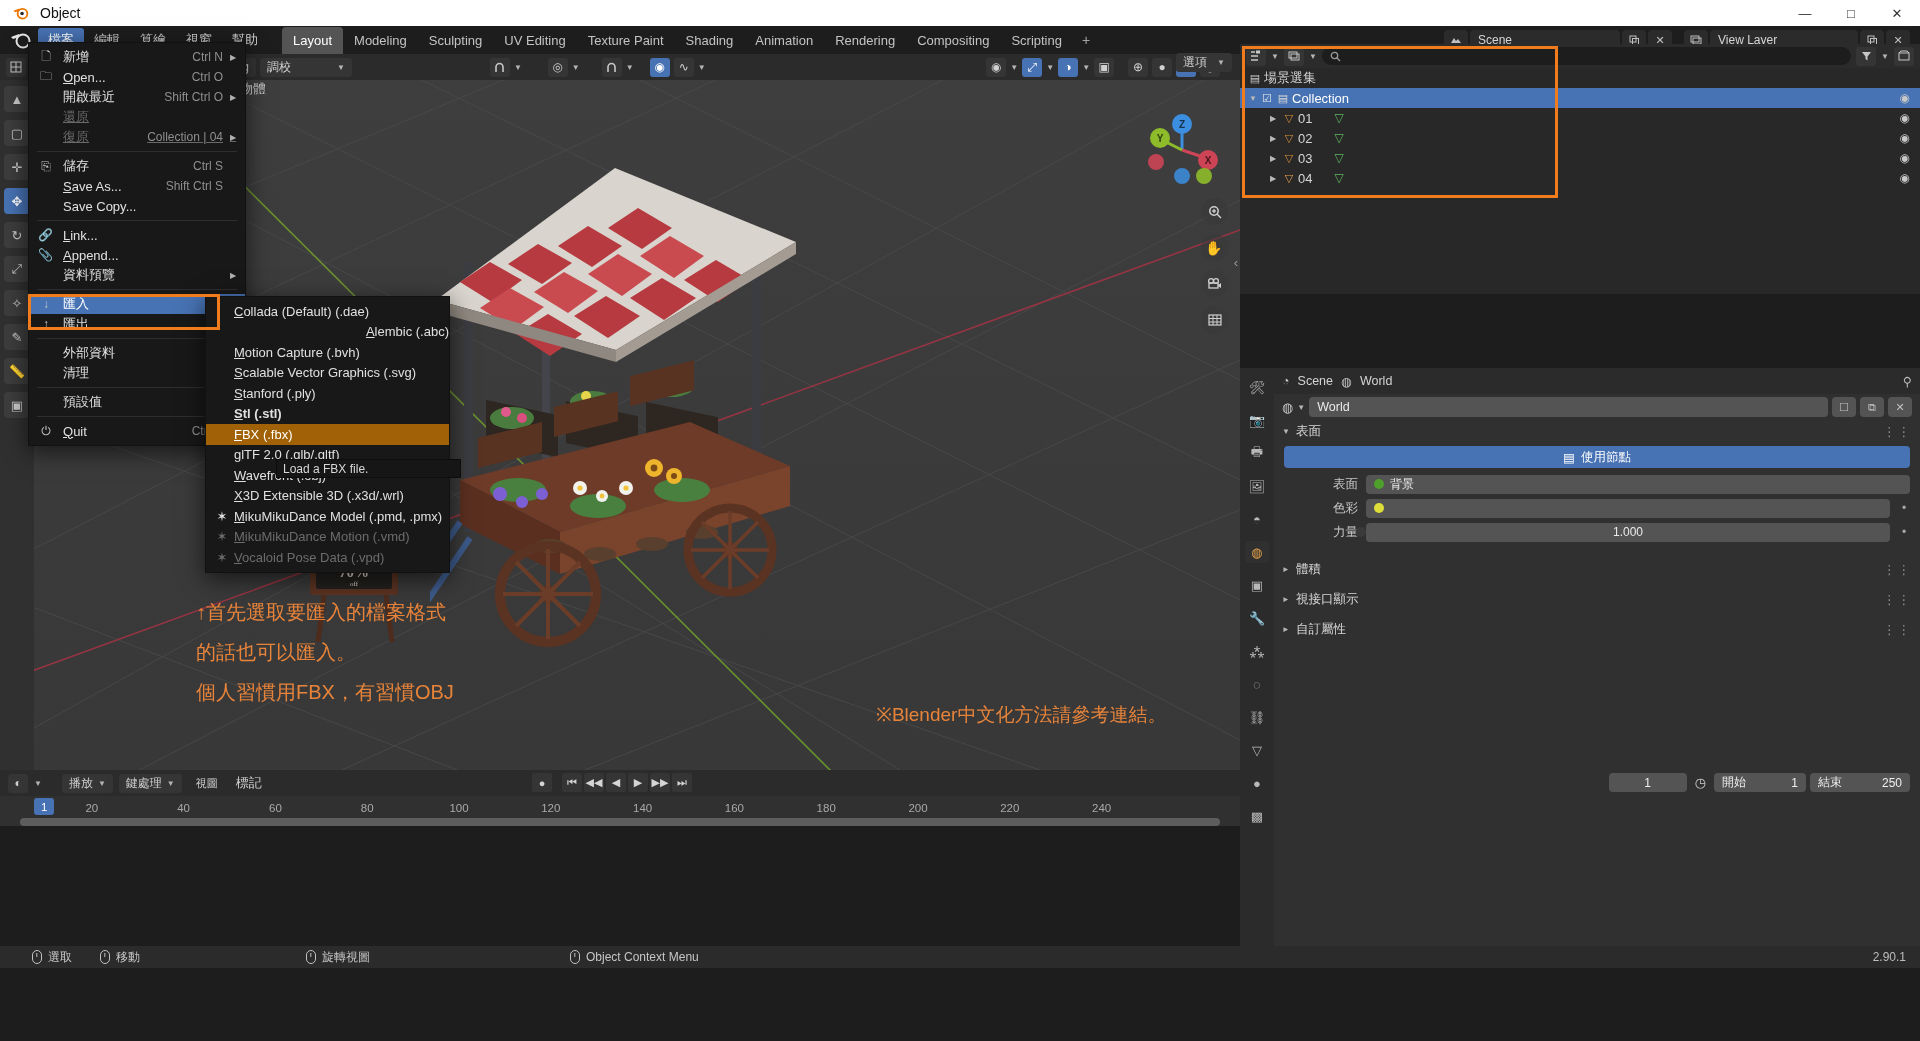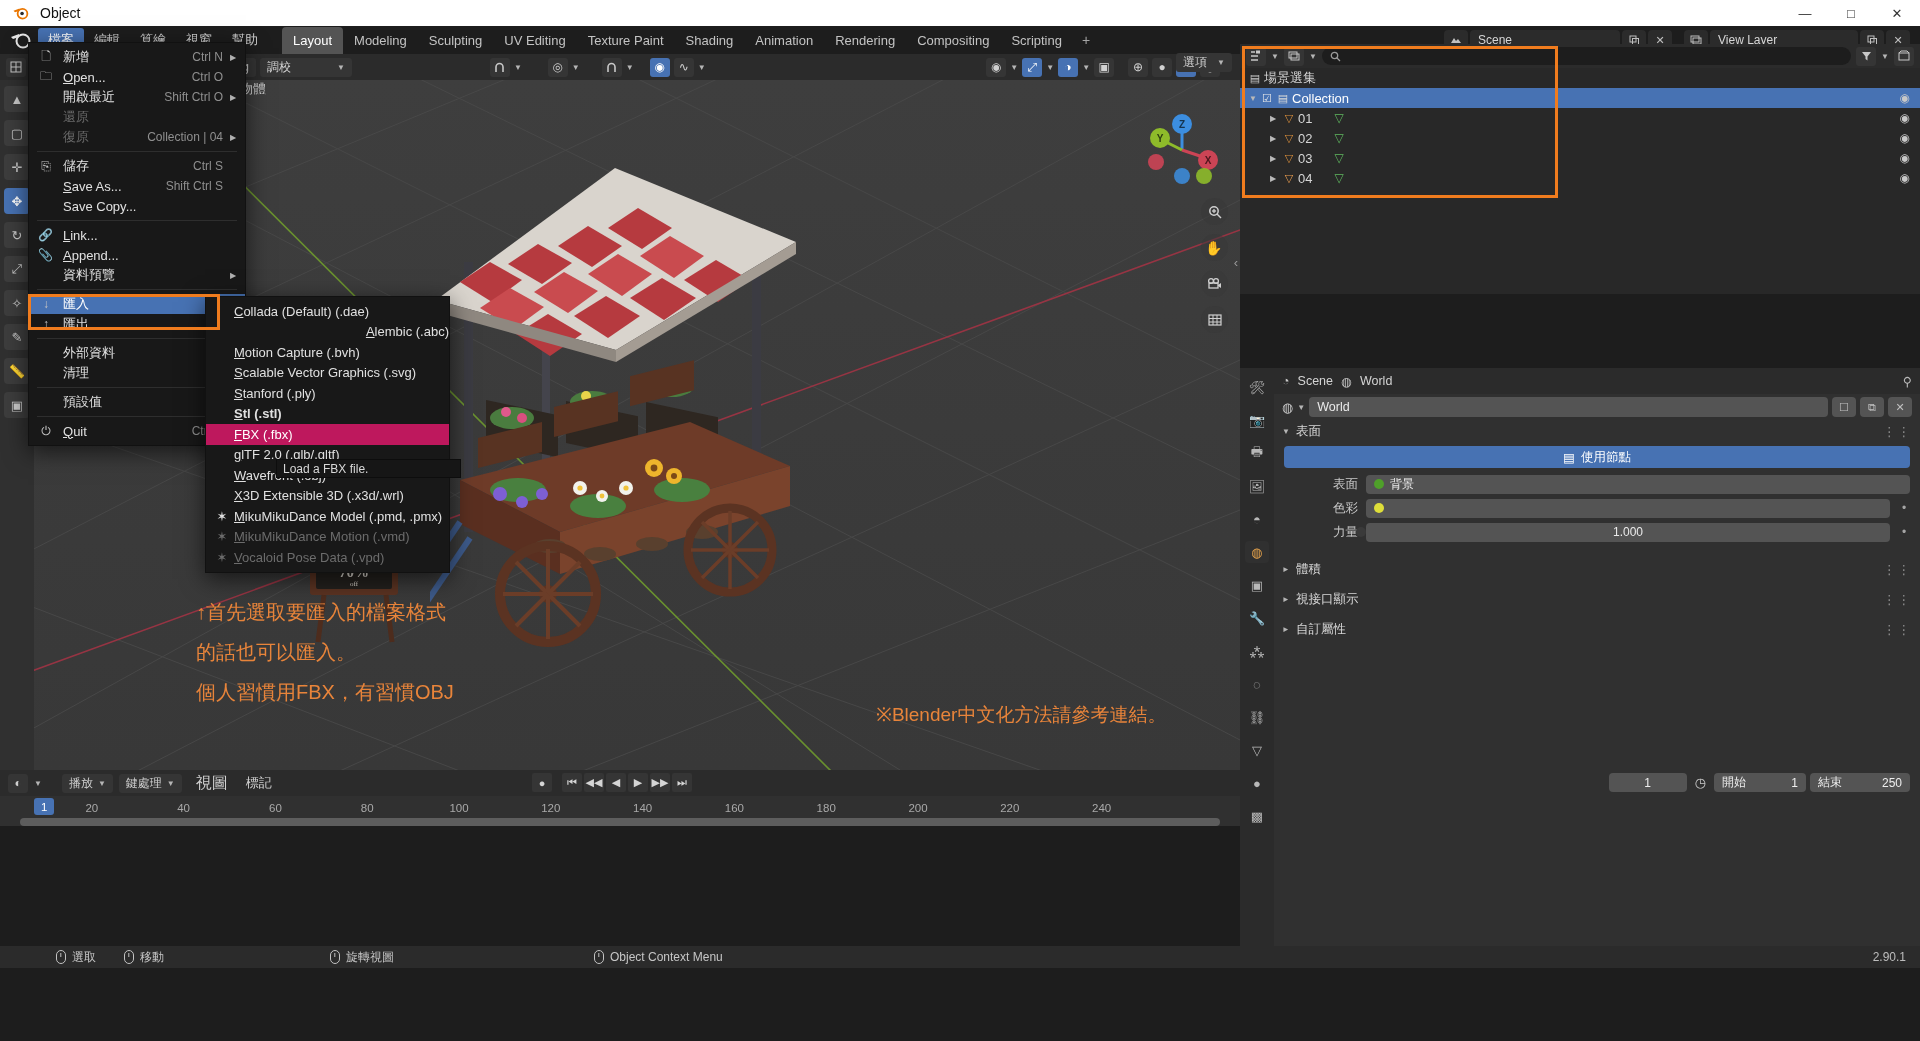--- a/index.html
+++ b/index.html
@@ -73,32 +73,32 @@
   .annot { position:absolute; color:#e8843a; font-size:20px; line-height:34px;
     font-family:"Liberation Sans", sans-serif; white-space:pre; }
 
   
   .menuPanel { position:absolute; background:#181818; border:1px solid #111;
     box-shadow:0 6px 22px rgba(0,0,0,.6); padding:4px 0; z-index:60; }
   #fileMenu { left:28px; top:42px; width:218px; }
   .mrow { height:20px; display:flex; align-items:center; position:relative;
     padding:0 6px 0 0; font-size:13px; color:#e0e0e0; }
   .mrow.hl { background:#4772b3; color:#fff; }
-  .mrow.dis { color:#6a6a6a; }
+  .mrow.dis { color:#6a6a6a;text-decoration:underline; }
   .micon { width:34px; text-align:center; color:#c4c4c4; font-size:12px; flex:none; }
   .mlab { flex:1; }
   .mlab u { text-decoration:underline; }
   .mkey { color:#8f8f8f; font-size:12px; margin-right:4px; }
   .marrow { width:12px; text-align:center; font-size:8px; color:#b0b0b0; }
   .msep { height:1px; background:#2e2e2e; margin:4px 8px; }
 
   #importMenu { left:205px; top:296px; width:245px; }
   .irow { height:20.5px; display:flex; align-items:center; font-size:13px;
     color:#e0e0e0; padding-left:28px; }
-  .irow.hl { background:#be185d; color:#fff; }
+  .irow.hl { background:#a16207; color:#fff; }
   .irow.dis { color:#6c6c6c; }
   .irow .ico { position:absolute; left:8px; width:16px; text-align:center; }
 
   .tooltip { position:absolute; left:276px; top:459px; width:185px; height:19px;
     background:#161616; border:1px solid #0d0d0d; color:#d8d8d8; font-size:12px;
     display:flex; align-items:center; padding-left:6px; z-index:70; }
 
   
   .obox { position:absolute; border:3px solid #f07c1e; z-index:75; }
 
@@ -153,21 +153,21 @@
     transform:translateX(-50%); }
   .playhead { position:absolute; top:2px; height:17px; background:#4772b3;
     border-radius:3px; color:#fff; font-size:11.5px; display:flex;
     align-items:center; justify-content:center; padding:0 7px; }
   .scrollbar { position:absolute; left:20px; top:818px; width:1200px; height:8px;
     background:#5d5d5d; border-radius:4px; }
 
   
   .statusbar { position:absolute; left:0; top:946px; width:1920px; height:22px;
     background:#2b2b2b; display:flex; align-items:center; font-size:12px;
-    color:#c6c6c6;padding-left:24px; }
+    color:#c6c6c6; }
   .sitem { display:flex; align-items:center; gap:6px; }
   .mouseIcon { width:10px; height:14px; border:1.4px solid #c2c2c2;
     border-radius:5px; position:relative; }
   .mouseIcon::after { content:""; position:absolute; left:50%; top:1.5px;
     width:1.4px; height:4px; background:#c2c2c2; transform:translateX(-50%); }
   .ver { margin-left:auto; padding-right:14px; color:#bdbdbd; }
 
   
   .tlRight { position:absolute; right:10px; top:773px; display:flex;
     align-items:center; gap:4px; }
@@ -878,21 +878,21 @@
       <span class="chev">▼</span>
       <div style="width:8px"></div>
       <div class="hdrBtn">
         <span>播放</span>
         <span class="chev">▼</span>
       </div>
       <div class="hdrBtn">
         <span>鍵處理</span>
         <span class="chev">▼</span>
       </div>
-      <span style="font-size:16px;color:#d2d2d2;padding:0 8px">視圖</span>
+      <span style="font-size:11px;color:#d2d2d2;padding:0 8px">視圖</span>
       <span style="font-size:13px;color:#d2d2d2;padding:0 4px">標記</span>
     </div>
   </div>
 
   <div class="playRow">
     <div class="pbtn" style="margin-right:8px">●</div>
     <div class="pbtn">⏮</div>
     <div class="pbtn">◀◀</div>
     <div class="pbtn">◀</div>
     <div class="pbtn">▶</div>

